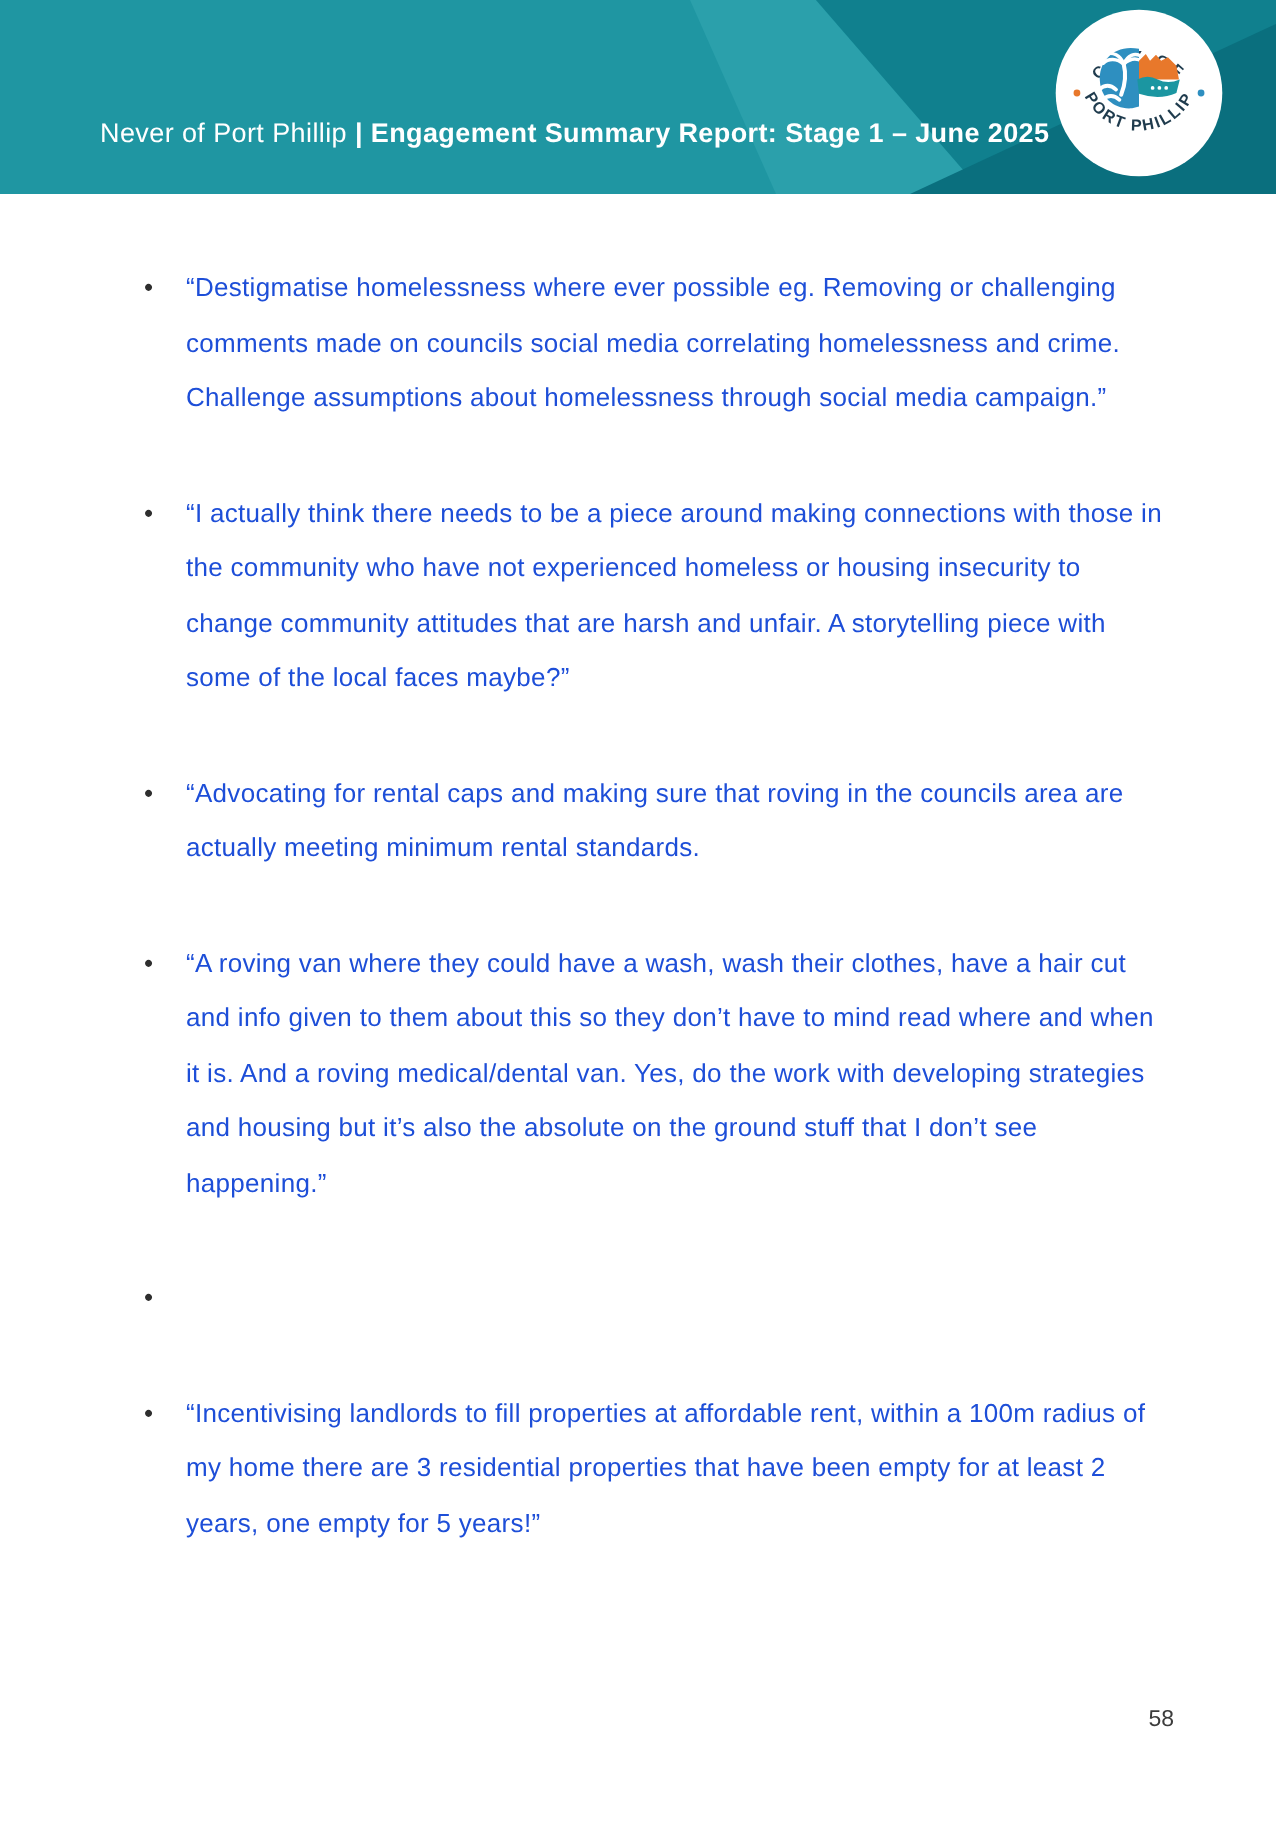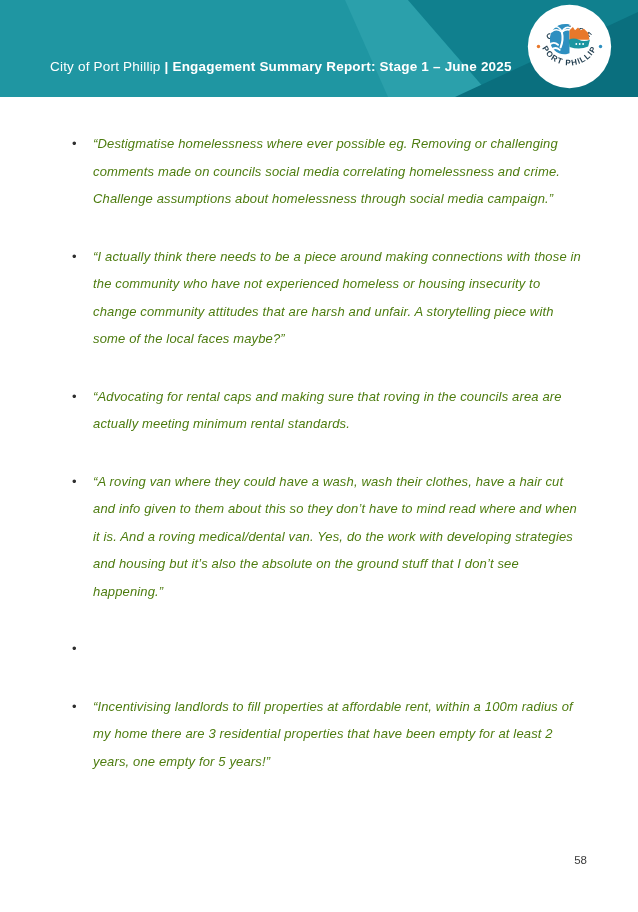--- a/index.html
+++ b/index.html
@@ -62,25 +62,24 @@
   }
   ul.quotes .dot {
     flex: none;
     width: 21px;
     font-size: 13px;
     line-height: 27.5px;
     color: #2e2e2e;
     font-style: normal;
   }
   ul.quotes .quote-text {
-    font-style: italic;
     font-size: 13px;
     line-height: 27.5px;
     letter-spacing: 0.15px;
-    color: #4d7c0f;
+    color: #1d4ed8;
     max-width: 492px;
   }
 
   
   .page-number {
     position: absolute;
     top: 854px;
     right: 51px;
     font-size: 11.5px;
     color: #3c3c3c;
@@ -93,21 +92,21 @@
 
   <header class="banner">
     <svg class="banner-bg" viewBox="0 0 638 97" preserveAspectRatio="none" aria-hidden="true">
       <rect x="0" y="0" width="638" height="97" fill="#1F96A2"></rect>
       <polygon points="345,0 408,0 492,97 388,97" fill="#2BA0AB"></polygon>
       <polygon points="408,0 638,0 638,97 492,97" fill="#10808E"></polygon>
       <polygon points="455,97 638,97 638,12" fill="#0A6F7E"></polygon>
     </svg>
 
     <div class="banner-title">
-      <span>City of Port Phillip </span><span class="bold">| Engagement Summary Report: Stage 1 – June 2025</span>
+      <span>Never of Port Phillip </span><span class="bold">| Engagement Summary Report: Stage 1 – June 2025</span>
     </div>
 
     <div class="logo">
       <svg viewBox="0 0 100 100" aria-hidden="true">
         <defs>
           <path id="arcTop" d="M 19 56 A 32 32 0 0 1 81 56"></path>
           <path id="arcBot" d="M 15.5 45 A 35.5 35.5 0 0 0 84.5 45"></path>
         </defs>
         <circle cx="50" cy="50" r="49" fill="#FFFFFF"></circle>
         <text font-family="Liberation Sans, sans-serif" font-size="9.5" font-weight="700" fill="#1F3B4D" letter-spacing="2.4">

